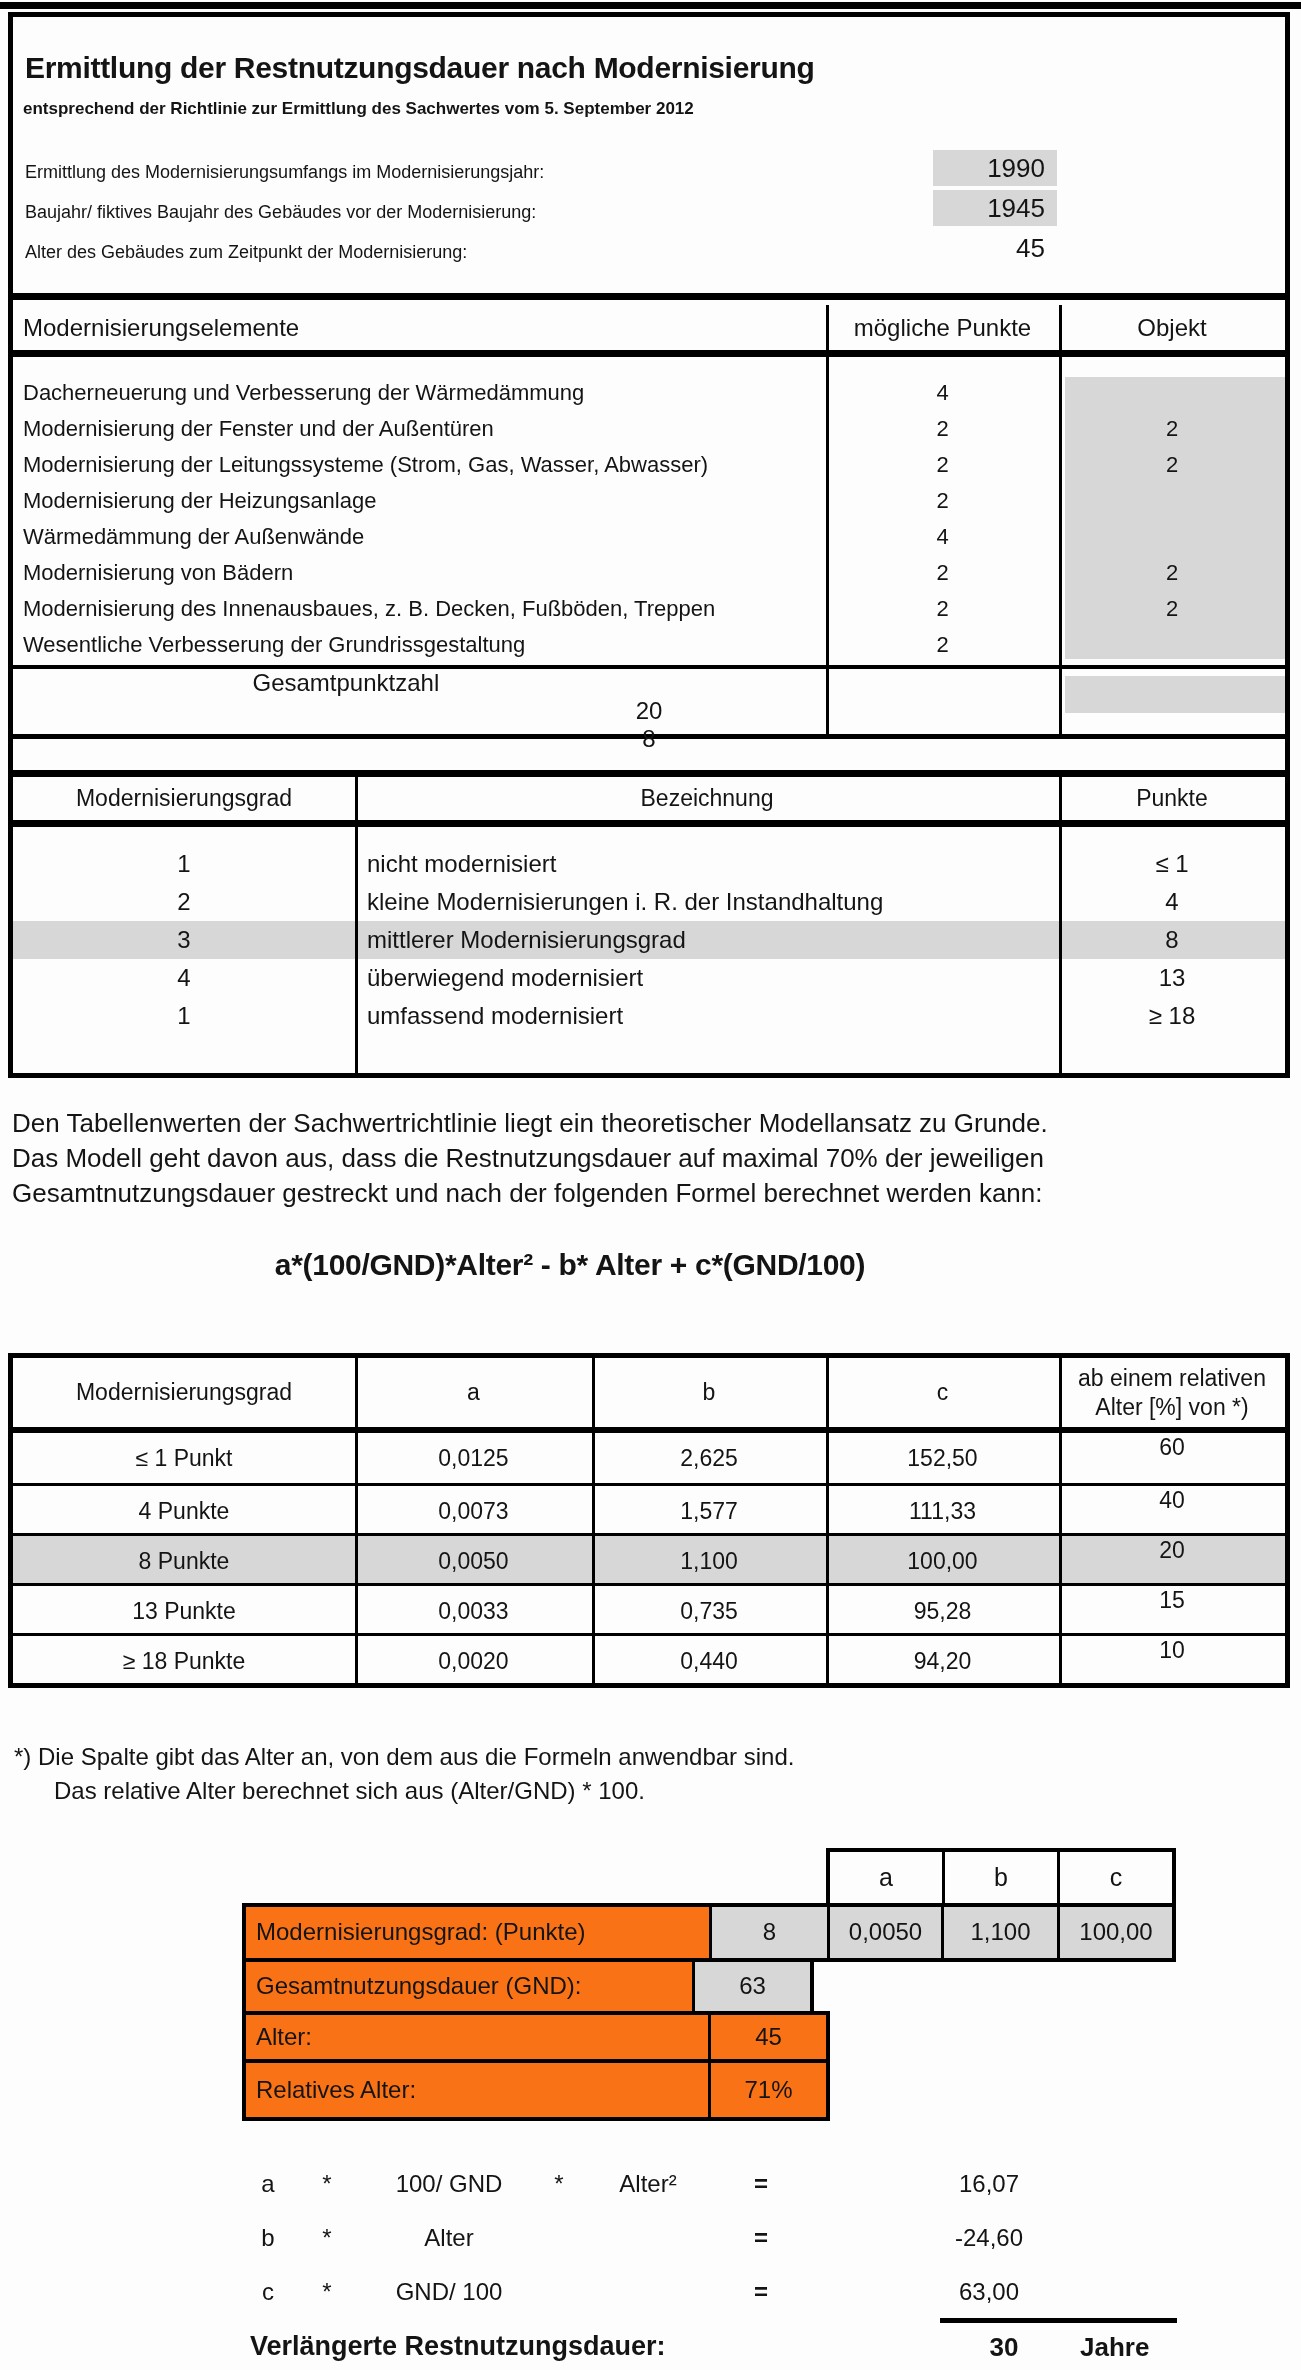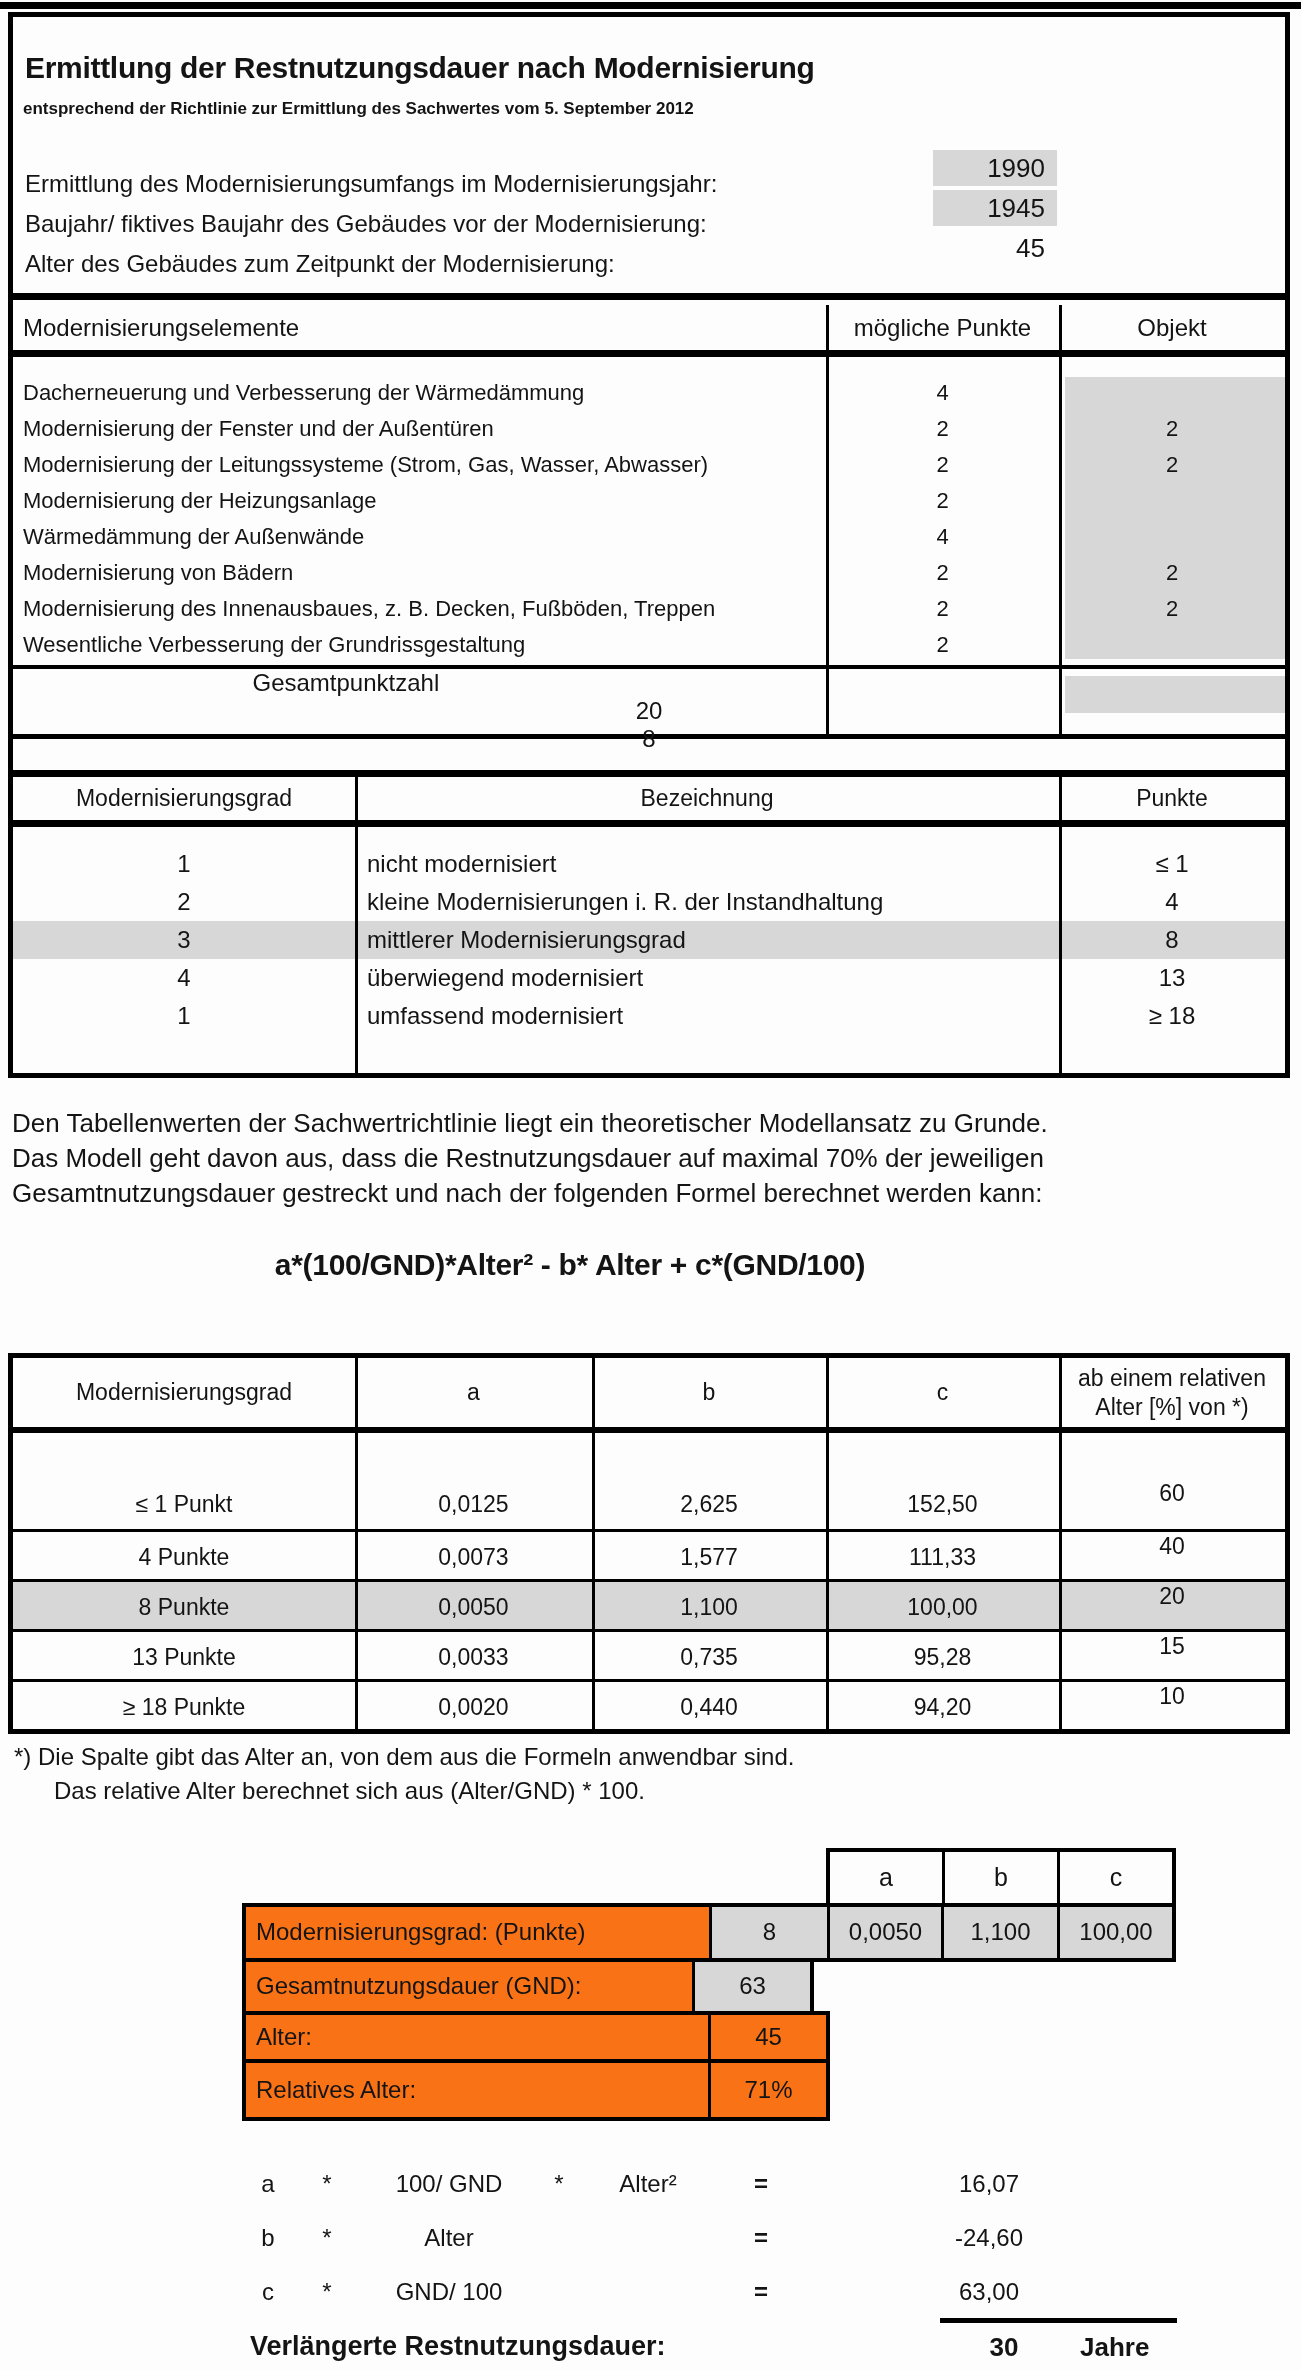--- a/index.html
+++ b/index.html
@@ -12,21 +12,21 @@
   }
   .topbar { position:absolute; top:2px; left:0; width:1301px; height:7px; background:#000; }
 
   
   .frame { position:absolute; left:8px; top:12px; width:1282px; height:1066px; border:5px solid #000; }
 
   .sec-title { position:absolute; left:0; top:0; width:100%; height:283px; border-bottom:7px solid #000; }
   .doc-title { position:absolute; left:12px; top:34px; font-size:30px; font-weight:bold; letter-spacing:-0.3px; }
   .doc-subtitle { position:absolute; left:10px; top:82px; font-size:17px; font-weight:bold; }
   .input-row { position:absolute; left:0; width:100%; height:38px; }
-  .input-row .lbl { position:absolute; left:12px; top:16px; font-size:24px; line-height:36px; }
+  .input-row .lbl { position:absolute; left:12px; top:4px; font-size:18px; line-height:36px; }
   .input-row .val { position:absolute; left:920px; top:0; width:124px; height:36px; line-height:36px;
                     text-align:right; padding-right:12px; font-size:26px; }
   .shaded { background:#d7d7d7; }
 
   .sec-t1 { position:absolute; left:0; top:288px; width:100%; height:434px; border-bottom:5px solid #000; }
   .vline { position:absolute; top:0; bottom:0; width:3px; background:#000; z-index:5; }
   .t1-head { display:flex; height:52px; border-bottom:7px solid #000; align-items:center; font-size:24px; }
   .t1-c1 { width:813px; padding-left:10px; }
   .t1-c2 { width:233px; text-align:center; }
   .t1-c3 { flex:1; text-align:center; }
@@ -55,21 +55,21 @@
 
   
   .t3 { position:absolute; left:8px; top:1353px; width:1282px; border:5px solid #000; }
   .t3-head { display:flex; height:75px; border-bottom:6px solid #000; align-items:center; font-size:23px; }
   .t3-c1 { width:342px; text-align:center; }
   .t3-c2 { width:237px; text-align:center; }
   .t3-c3 { width:234px; text-align:center; }
   .t3-c4 { width:233px; text-align:center; }
   .t3-c5 { flex:1; text-align:center; line-height:29px; }
   .t3-row { display:flex; height:50px; line-height:50px; font-size:23px; border-top:3px solid #000; }
-  .t3-head + .t3-row { border-top:none;margin-top:46px; }
+  .t3-head + .t3-row { border-top:none; }
 
   .footnote { position:absolute; left:14px; top:1740px; font-size:24px; line-height:34px; }
   .footnote .fn2 { margin-left:40px; }
 
   
   .abc-head { position:absolute; left:826px; top:1848px; width:350px; height:59px;
               border:4px solid #000; display:flex; font-size:25px; }
   .abc-head .cell { flex:1; text-align:center; line-height:50px; }
   .abc-head .cell + .cell { border-left:3px solid #000; }
 

